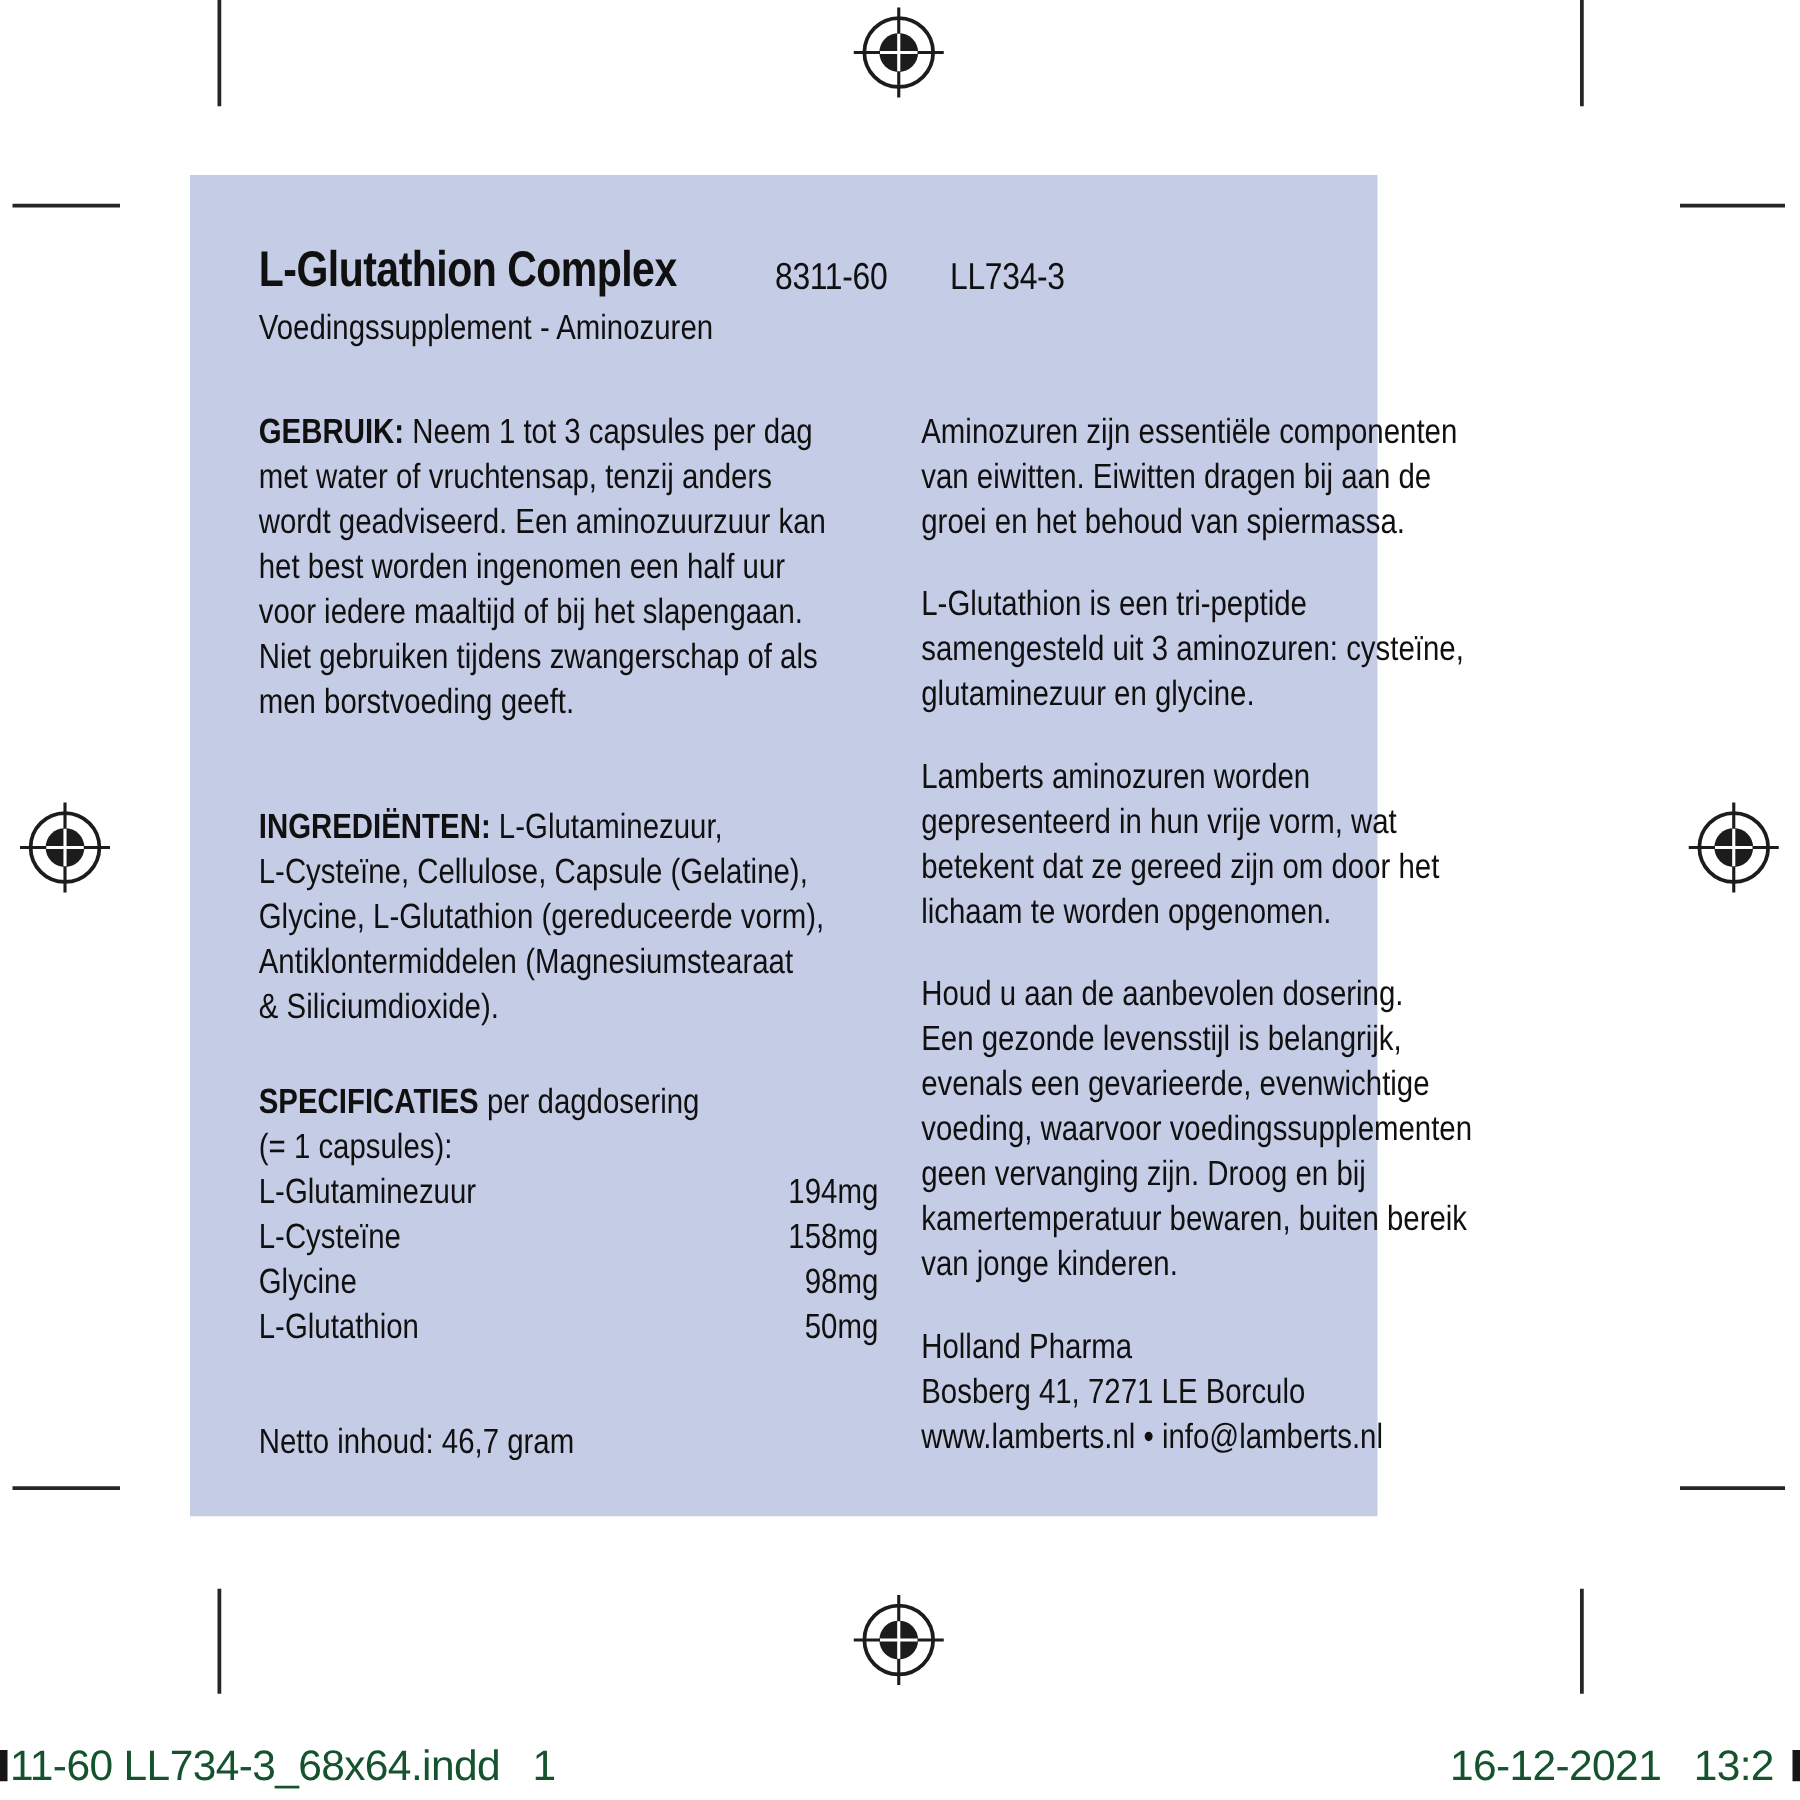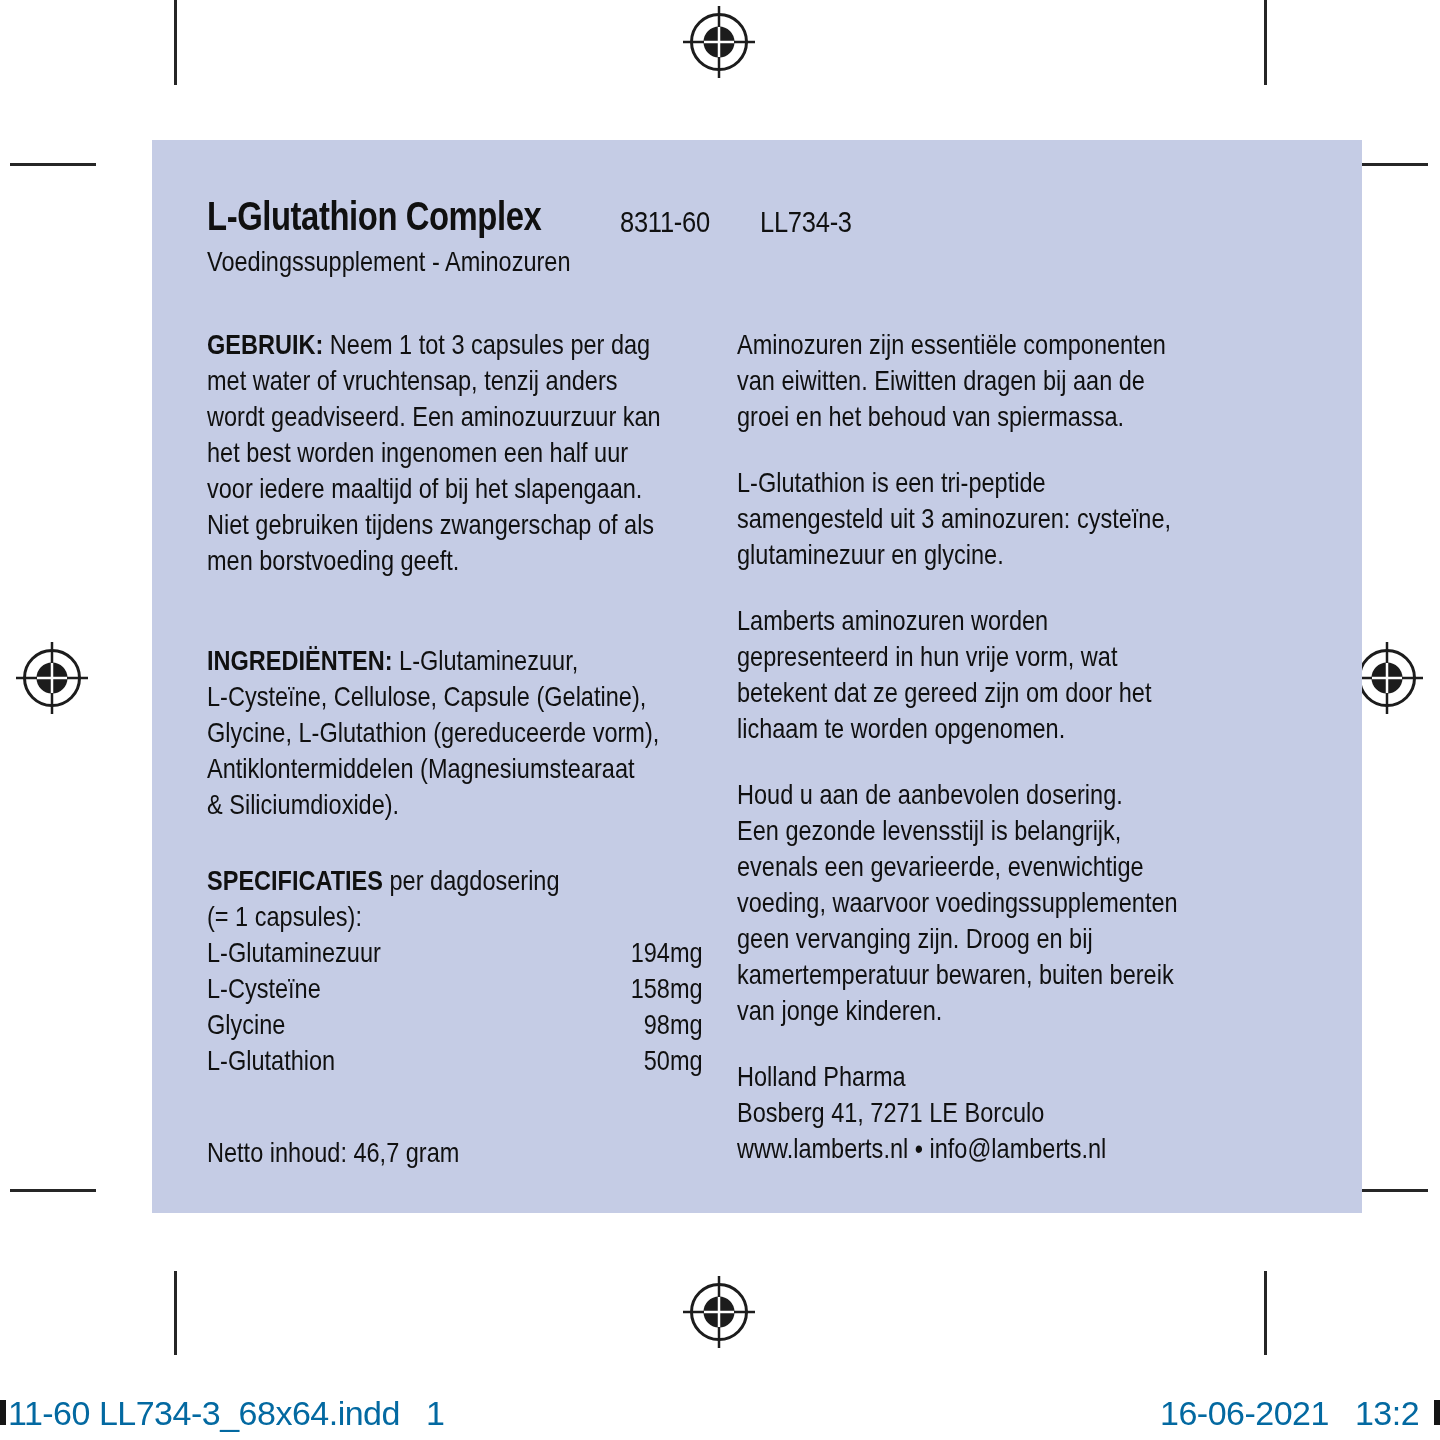--- a/index.html
+++ b/index.html
@@ -8,21 +8,21 @@
     overflow:hidden;font-family:"Liberation Sans",sans-serif;color:#101010;
   }
   
   .cropmark{position:absolute;background:#262626;}
   .cm-v{width:3px;}
   .cm-h{height:3px;}
   
   .regmark{position:absolute;width:76px;height:76px;}
   
   .label{
-    position:absolute;left:152px;top:140px;width:1210px;height:1073px;
+    position:absolute;left:152px;top:140px;width:950px;height:1073px;
     background:#c5cce5;
   }
   .title-row{position:absolute;left:55px;top:54px;height:52px;white-space:nowrap;}
   .title{
     display:inline-block;margin:0;font-size:40px;font-weight:bold;
     letter-spacing:-0.5px;transform:scaleX(.82);transform-origin:0 100%;
     white-space:nowrap;
   }
   .code{
     position:absolute;top:11px;font-size:30px;letter-spacing:-0.3px;
@@ -45,21 +45,21 @@
   .para{margin:0 0 30px 0;}
   .pre{white-space:pre-line;}
   .para-usage{margin-bottom:64px;}
   .para-ingredients{margin-bottom:40px;}
   .specs{margin-bottom:56px;}
   .spec-row{display:flex;justify-content:space-between;}
   .netto{margin:0;}
   .contact{margin:0;}
   b{font-weight:bold;}
   
-  .footer{position:absolute;top:1394px;font-size:34px;letter-spacing:-0.5px;color:#0369a1;white-space:nowrap;}
+  .footer{position:absolute;top:1394px;font-size:34px;letter-spacing:-0.5px;color:#14532d;white-space:nowrap;}
   .footer-left{left:8px;display:flex;}
   .page-num{margin-left:26px;}
   .footer-right{left:1160px;display:flex;gap:26px;}
   .sliver{position:absolute;top:1400px;width:6px;height:25px;background:#151515;}
   .sliver-left{left:0;}
   .sliver-right{left:1434px;}
 </style>
 </head>
 <body>
 
@@ -184,18 +184,18 @@
     </div>
 
   </div>
 
   <div class="sliver sliver-left"></div>
   <div class="footer footer-left">
     <span>11-60 LL734-3_68x64.indd</span>
     <span class="page-num">1</span>
   </div>
   <div class="footer footer-right">
-    <span>16-06-2021</span>
+    <span>16-12-2021</span>
     <span>13:2</span>
   </div>
   <div class="sliver sliver-right"></div>
 
 </div>
 
 </body></html>

